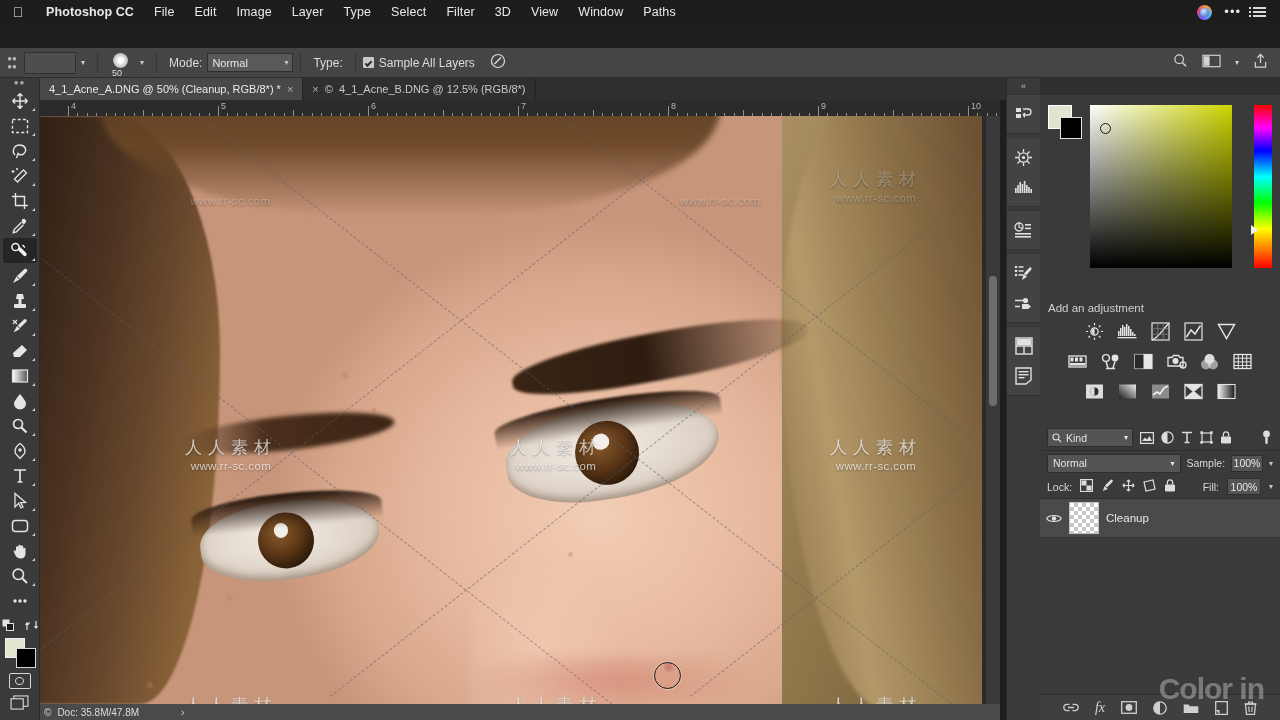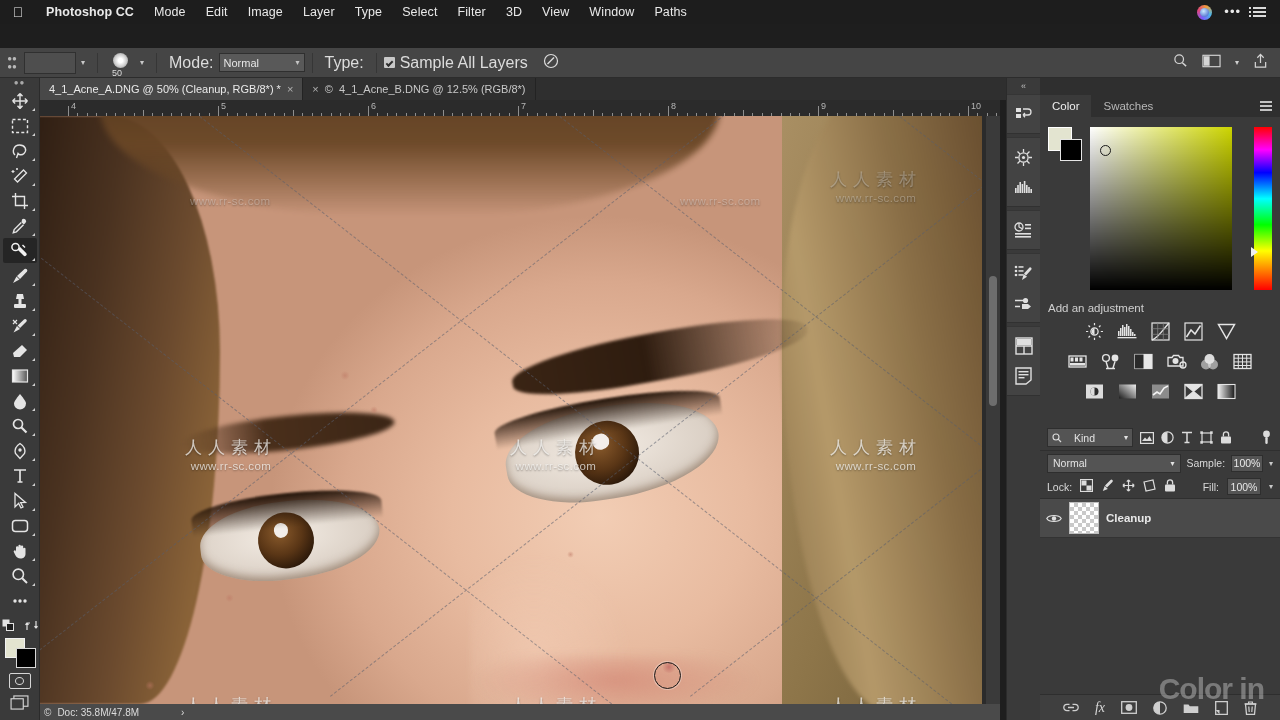--- a/index.html
+++ b/index.html
@@ -32,21 +32,21 @@
     background:#454545; border-bottom:1px solid #2c2c2c; display:flex; align-items:center;
     padding-left:4px; gap:0; }
   .grip{ width:16px; display:flex; flex-direction:column; align-items:center; justify-content:center;
     color:#b9b9b9; font-size:8px; line-height:8px; }
   .optsep{ width:1px; height:20px; background:#363636; margin:0 7px;}
   .brushprev{ width:30px; height:26px; position:relative; display:flex; align-items:center; justify-content:center;}
   .brushdot{ width:15px;height:15px;border-radius:50%;
      background:radial-gradient(circle,#ffffff 20%,#cfcfcf 55%,#7d7d7d 100%); margin-bottom:5px;}
   .brushnum{ position:absolute; bottom:-2px; left:7px; font-size:9px; color:#dcdcdc;}
   .caret{ color:#c9c9c9; font-size:8px; padding:0 5px; }
-  .olabel{ color:#dcdcdc; font-size:16px; padding:0 5px; white-space:nowrap;}
+  .olabel{ color:#dcdcdc; font-size:12px; padding:0 5px; white-space:nowrap;}
   .osel{ background:#595959; border:1px solid #2f2f2f; height:19px; width:86px;
     display:flex; align-items:center; padding:0 4px; color:#e6e6e6; font-size:11px;}
   .osel .cv{ margin-left:auto; font-size:8px; color:#c5c5c5;}
   .segs{ display:flex; }
   .seg{ background:#3d3d3d; border:1px solid #2f2f2f; border-right:none; height:20px;
     color:#e2e2e2; font-size:11px; display:flex; align-items:center; padding:0 9px; white-space:nowrap;}
   .seg:last-child{ border-right:1px solid #2f2f2f;}
   .chk{ width:11px;height:11px;background:#c9c9c9;border-radius:1px;position:relative;margin-right:5px;}
   .chk::after{content:"";position:absolute;left:2px;top:4px;width:5px;height:2px;border-left:2px solid #2e2e2e;border-bottom:2px solid #2e2e2e;transform:rotate(-45deg);}
   .optright{ margin-left:auto; display:flex; align-items:center; gap:14px; padding-right:12px;}
@@ -187,32 +187,32 @@
 
   
   .adjbody{ padding:7px 8px 10px; }
   .adjtitle{ font-size:11.5px; color:#cfcfcf; margin-bottom:7px;}
   .adjrow{ display:flex; justify-content:center; gap:12px; margin-bottom:9px;}
   .adjicon{ width:21px;height:21px; display:flex;align-items:center;justify-content:center; color:#e4e4e4;}
 
   
   .lfilter{ height:26px; display:flex; align-items:center; padding:0 7px; gap:7px; border-bottom:1px solid #2f2f2f;}
   .kindsel{ width:86px;height:19px;background:#545454;border:1px solid #2e2e2e;display:flex;align-items:center;
-     padding:0 4px; color:#e3e3e3;font-size:10.5px; gap:12px;}
+     padding:0 4px; color:#e3e3e3;font-size:10.5px; gap:4px;}
   .kindsel .cv{ margin-left:auto;font-size:8px;}
   .lfilter .fi{ color:#dcdcdc; display:flex; align-items:center;}
   .lrow2{ height:24px; display:flex; align-items:center; padding:0 7px; gap:6px;}
   .blendsel{ width:142px;height:19px;background:#545454;border:1px solid #2e2e2e;display:flex;align-items:center;
      padding:0 5px;color:#e3e3e3;font-size:10.5px;}
   .blendsel .cv{ margin-left:auto;font-size:8px;}
   .tl{ color:#d8d8d8; font-size:10.5px;}
   .numbox{ width:34px;height:17px;background:#545454;border:1px solid #2e2e2e;color:#e8e8e8;font-size:10.5px;
      display:flex;align-items:center;justify-content:center;}
   .lockrow{ height:24px; display:flex; align-items:center; padding:0 7px; gap:8px; border-bottom:1px solid #2f2f2f;}
-  .layer{ height:39px; display:flex; align-items:center; padding:0 6px; gap:7px; border-bottom:1px solid #333333;font-weight:bold;}
+  .layer{ height:39px; display:flex; align-items:center; padding:0 6px; gap:7px; border-bottom:1px solid #333333;}
   .layer.on{ background:#4a4a4a;}
   .eye-ico{ width:16px; display:flex; align-items:center; justify-content:center; color:#e0e0e0;}
   .thumb-l{ width:30px;height:32px;border:1px solid #bdbdbd; position:relative; overflow:hidden; background:#fff;}
   .checker{ background-image:
       linear-gradient(45deg,#c9c9c9 25%,transparent 25%,transparent 75%,#c9c9c9 75%),
       linear-gradient(45deg,#c9c9c9 25%,transparent 25%,transparent 75%,#c9c9c9 75%);
       background-size:8px 8px; background-position:0 0,4px 4px; background-color:#ffffff;}
   .bgthumb{ background:linear-gradient(160deg,#3c2a1c 0%,#7a5231 22%,#e6c0a2 48%,#cf9f80 66%,#3a3a42 100%);}
   .lname{ font-size:11.5px; color:#e8e8e8; }
   .lockicon{ margin-left:auto; color:#d6d6d6; }
@@ -221,21 +221,21 @@
   .lfoot .fi{ color:#cfcfcf; display:flex; align-items:center;}
 </style>
 </head>
 <body>
 
 <div id="app">
 
   <div class="macbar">
     <div class="apple"></div>
     <div class="mi strong">Photoshop CC</div>
-    <div class="mi">Mode</div>
+    <div class="mi">File</div>
     <div class="mi">Edit</div>
     <div class="mi">Image</div>
     <div class="mi">Layer</div>
     <div class="mi">Type</div>
     <div class="mi">Select</div>
     <div class="mi">Filter</div>
     <div class="mi">3D</div>
     <div class="mi">View</div>
     <div class="mi">Window</div>
     <div class="mi">Paths</div>
@@ -760,31 +760,20 @@
               <rect x="3.5" y="4" width="10" height="1.4"></rect>
               <rect x="3.5" y="7" width="10" height="1.4"></rect>
               <rect x="3.5" y="10" width="6" height="1.4"></rect>
             </g>
           </svg>
       </div>
     </div>
   </div>
 
   <div class="panel" style="top:95px;height:200px;">
-    <div class="ptabs">
-      <div class="t on">Color</div>
-      <div class="t">Swatches</div>
-      <div class="menu">
-          <span class="burger">
-            <i></i>
-            <i></i>
-            <i></i>
-          </span>
-        </div>
-    </div>
     <div class="colorbody">
       <div class="fgbg">
         <span class="f"></span>
         <span class="b"></span>
       </div>
       <div class="spectrum">
         <span class="pick"></span>
       </div>
       <div class="hueslide">
         <span class="hm"></span>

